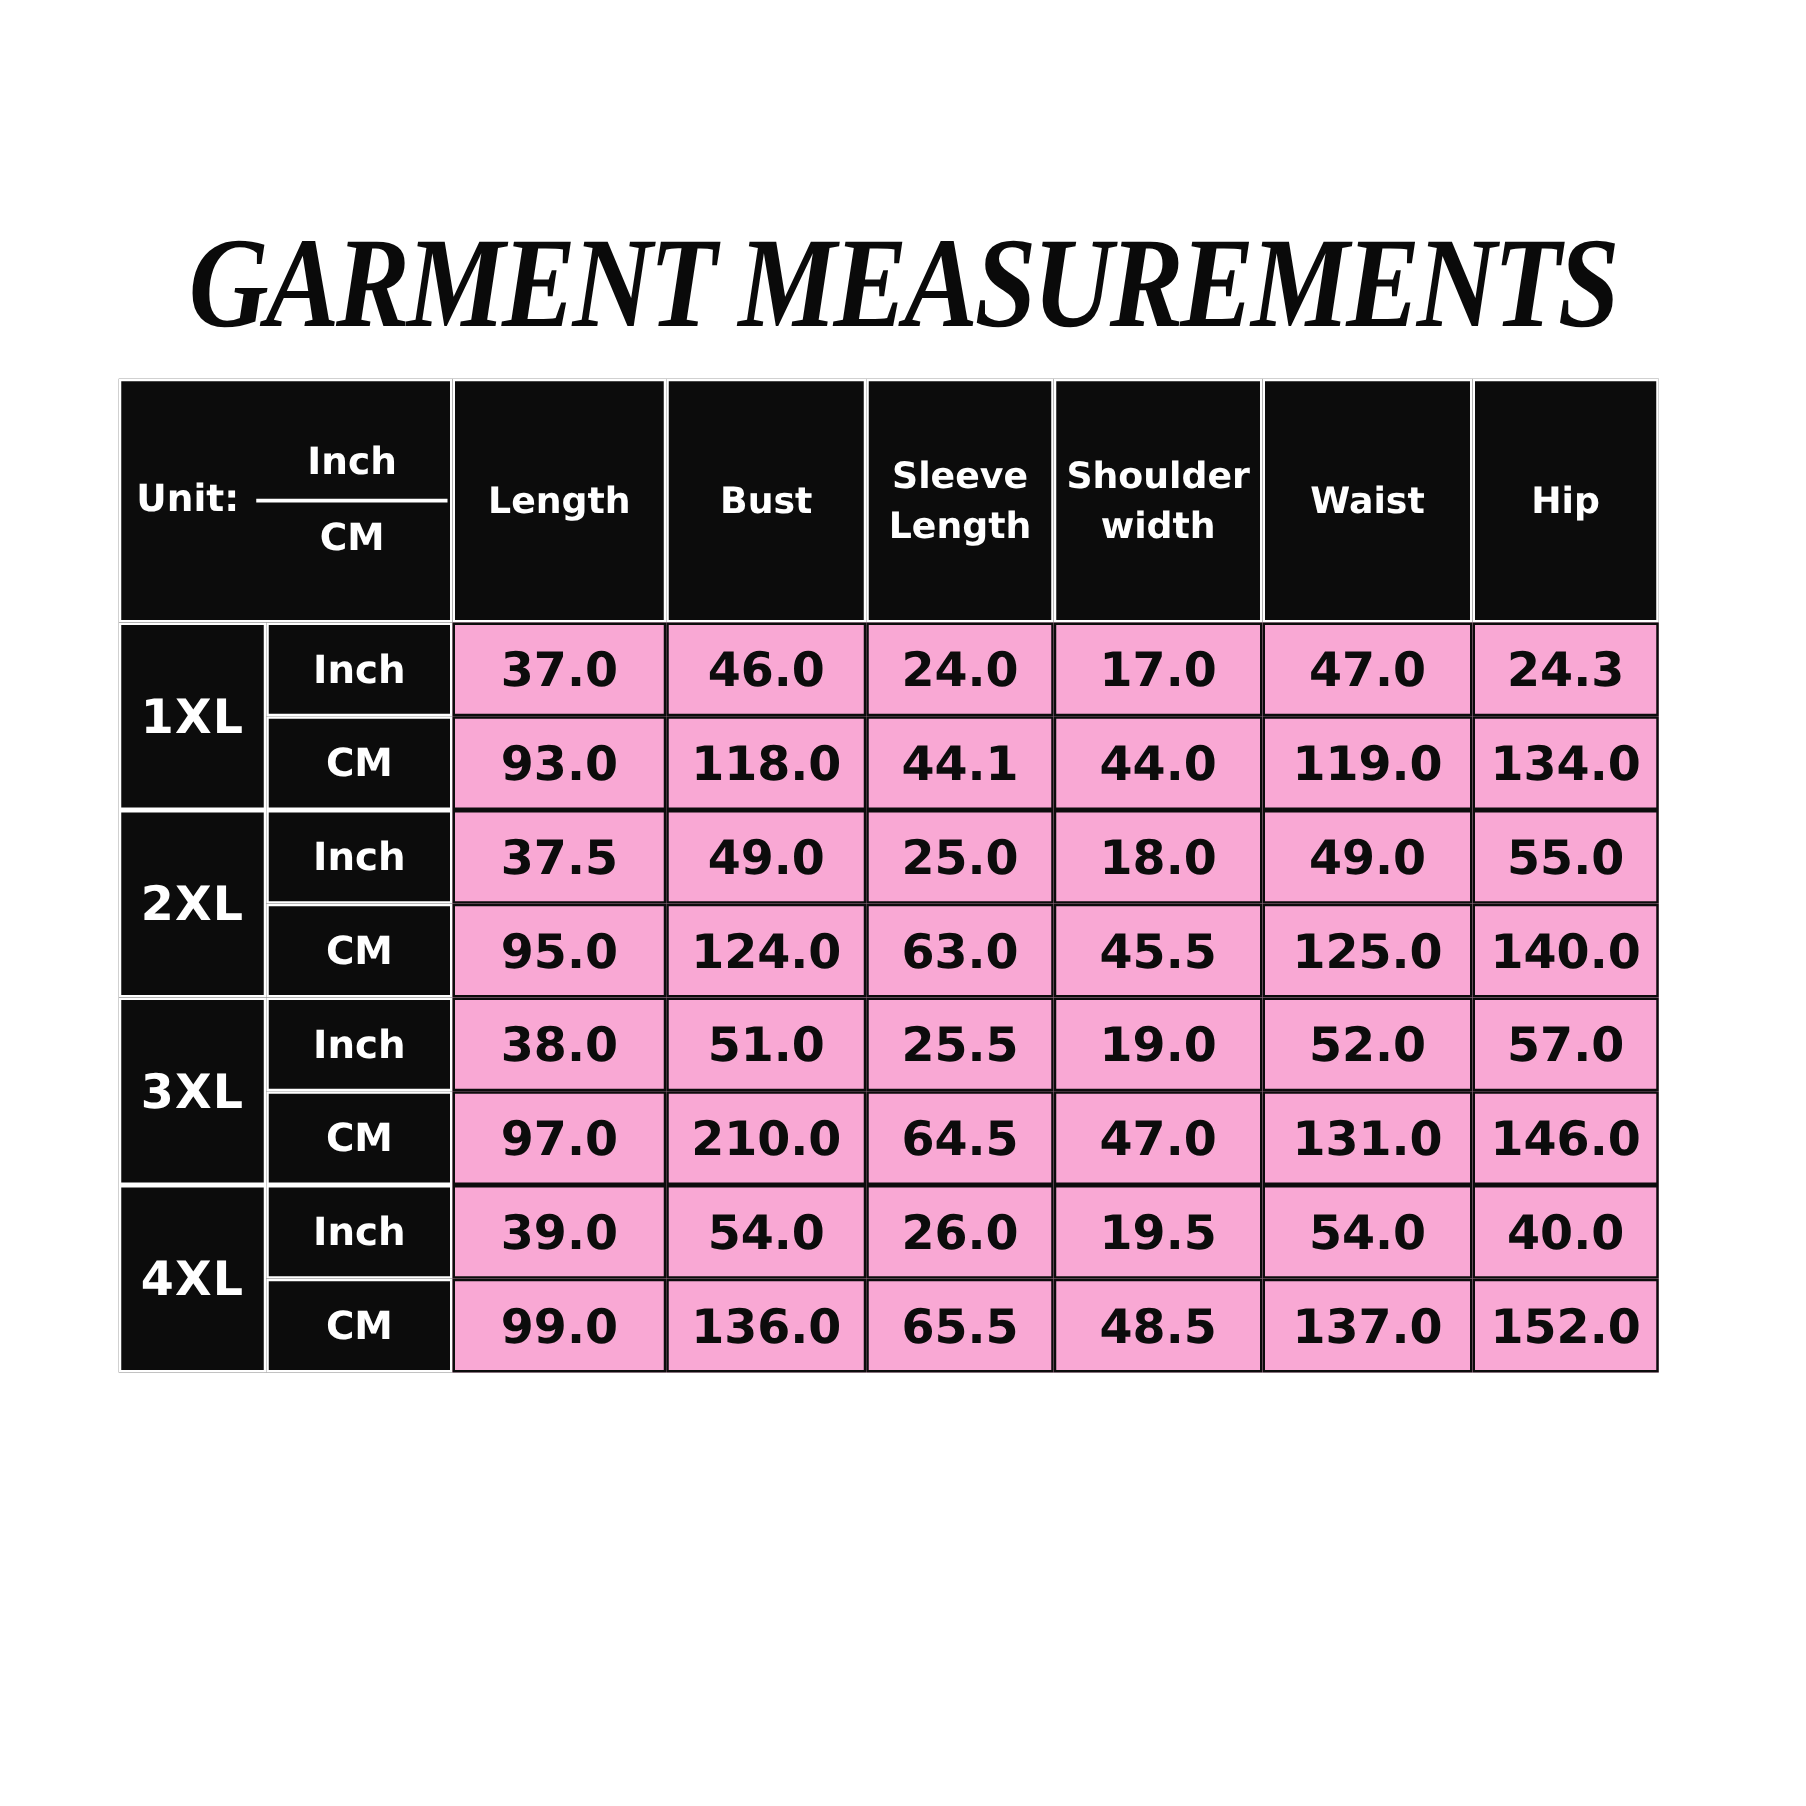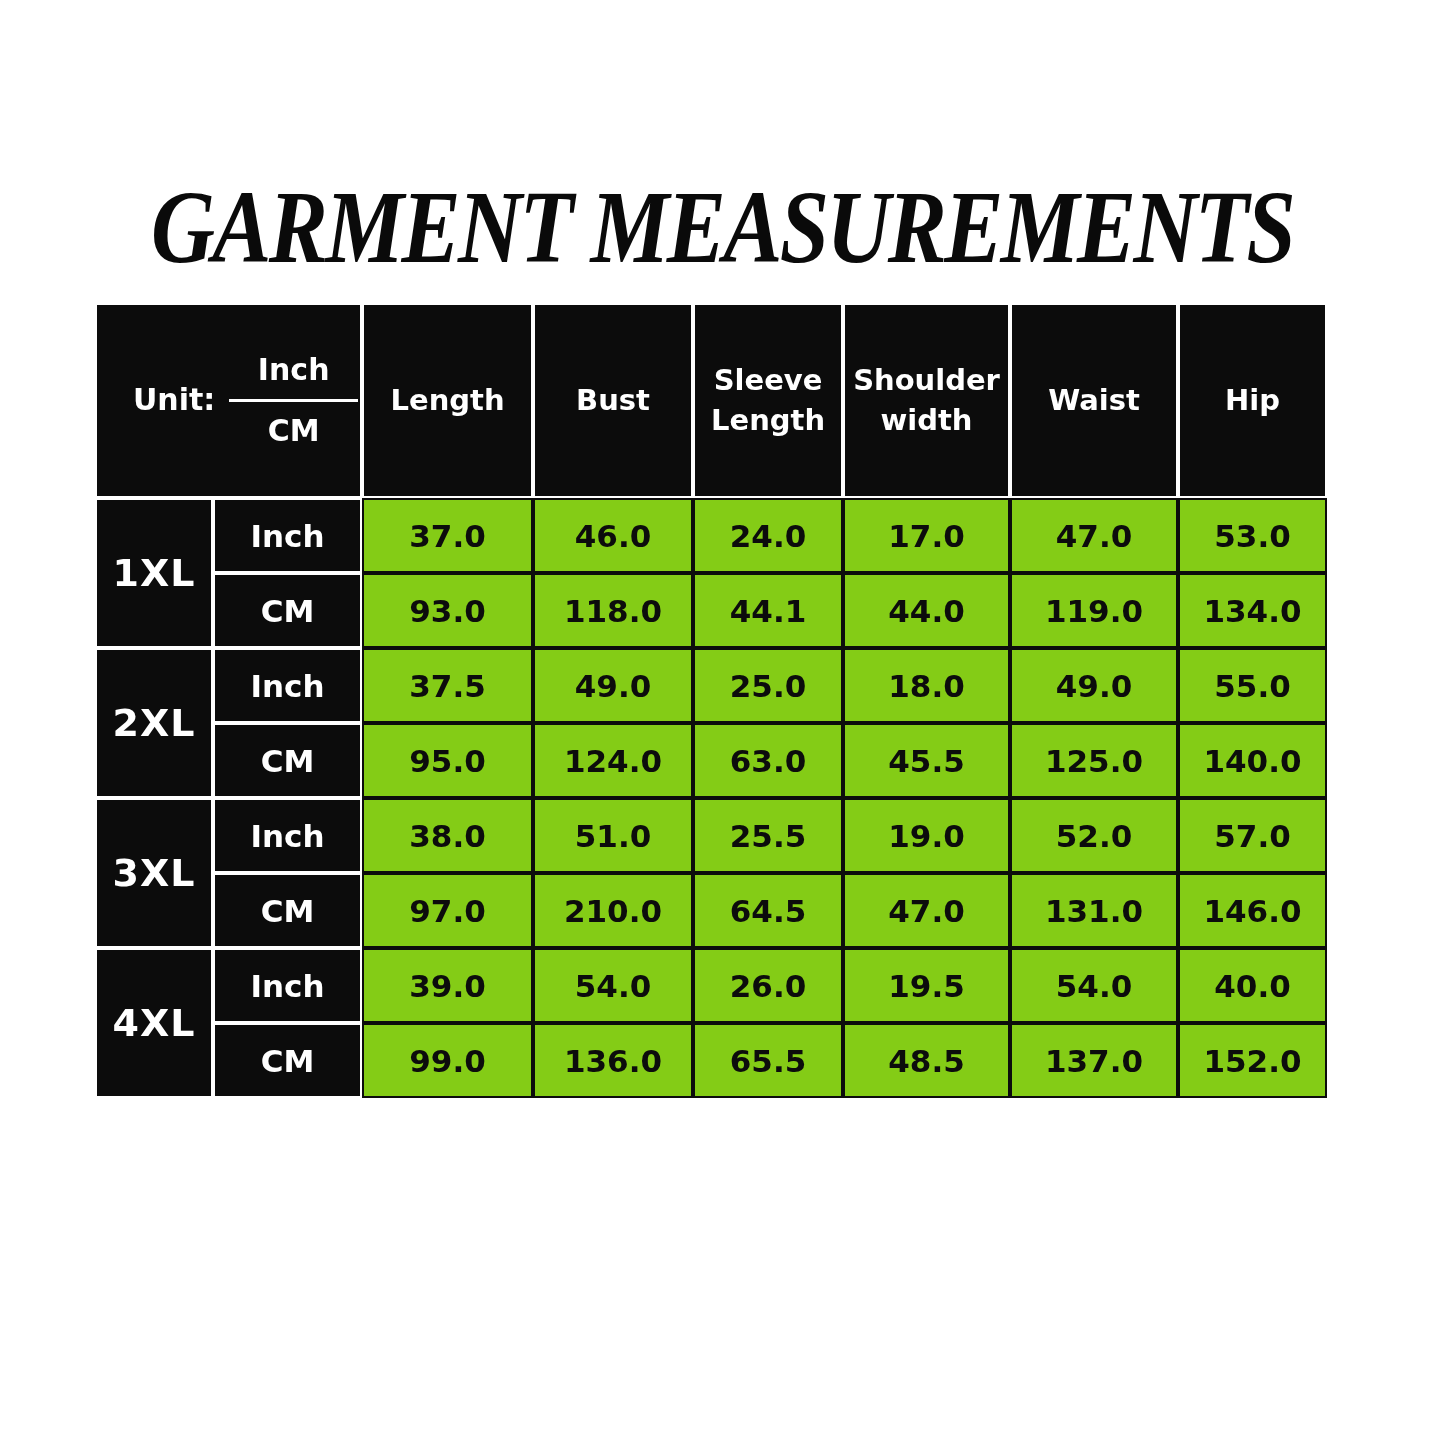--- a/index.html
+++ b/index.html
@@ -62,34 +62,34 @@
     background: #0c0c0c;
     color: #ffffff;
     border: 2px solid #ffffff;
     font-size: 31px;
   }
   .size-label-cell {
     font-size: 38px;
     letter-spacing: 1px;
   }
   .dcell {
-    background: #84cc16;
+    background: #f9a8d4;
     color: #0c0c0c;
     border: 2px solid #0c0c0c;
-    font-size: 31px;
+    font-size: 38px;
     height: 71px;
   }
   
   .unit-flex {
     display: flex;
     align-items: center;
     height: 100%;
   }
   .unit-word {
-    padding-left: 36px;
+    padding-left: 12px;
     font-size: 30px;
     white-space: nowrap;
   }
   .unit-frac {
     flex: 1;
     margin-left: 14px;
     margin-right: 2px;
   }
   .unit-frac-top {
     font-size: 30px;
@@ -160,21 +160,21 @@
       <tbody>
 
         <tr>
           <th class="bcell size-label-cell" rowspan="2">1XL</th>
           <th class="bcell">Inch</th>
           <td class="dcell">37.0</td>
           <td class="dcell">46.0</td>
           <td class="dcell">24.0</td>
           <td class="dcell">17.0</td>
           <td class="dcell">47.0</td>
-          <td class="dcell">53.0</td>
+          <td class="dcell">24.3</td>
         </tr>
         <tr>
           <th class="bcell">CM</th>
           <td class="dcell">93.0</td>
           <td class="dcell">118.0</td>
           <td class="dcell">44.1</td>
           <td class="dcell">44.0</td>
           <td class="dcell">119.0</td>
           <td class="dcell">134.0</td>
         </tr>

